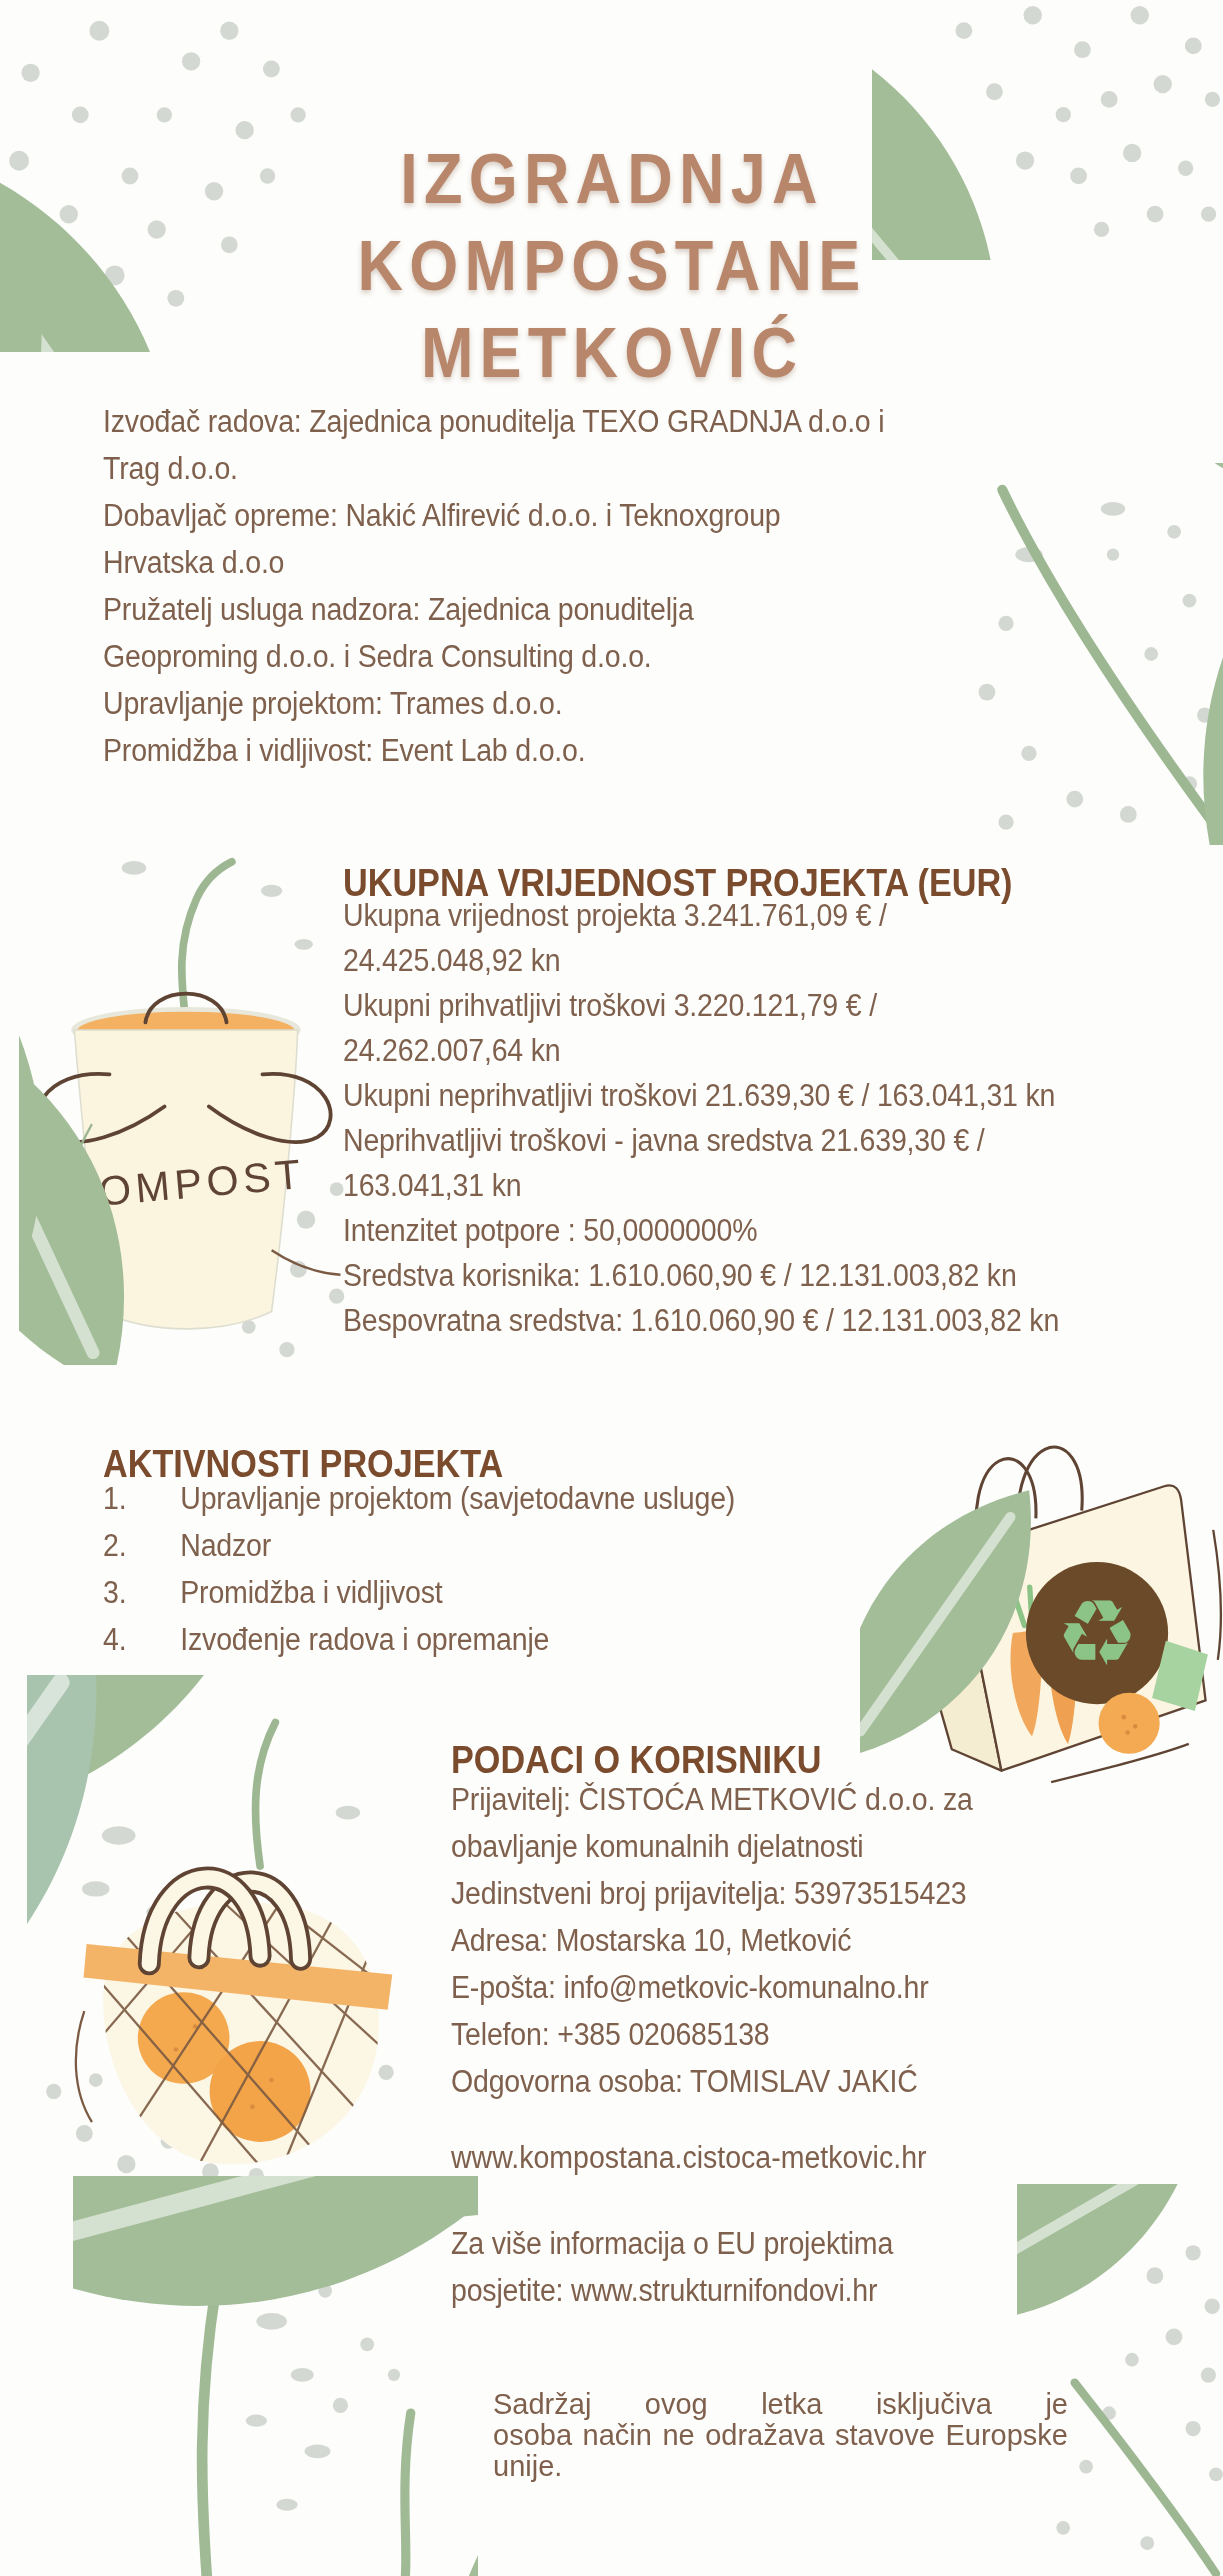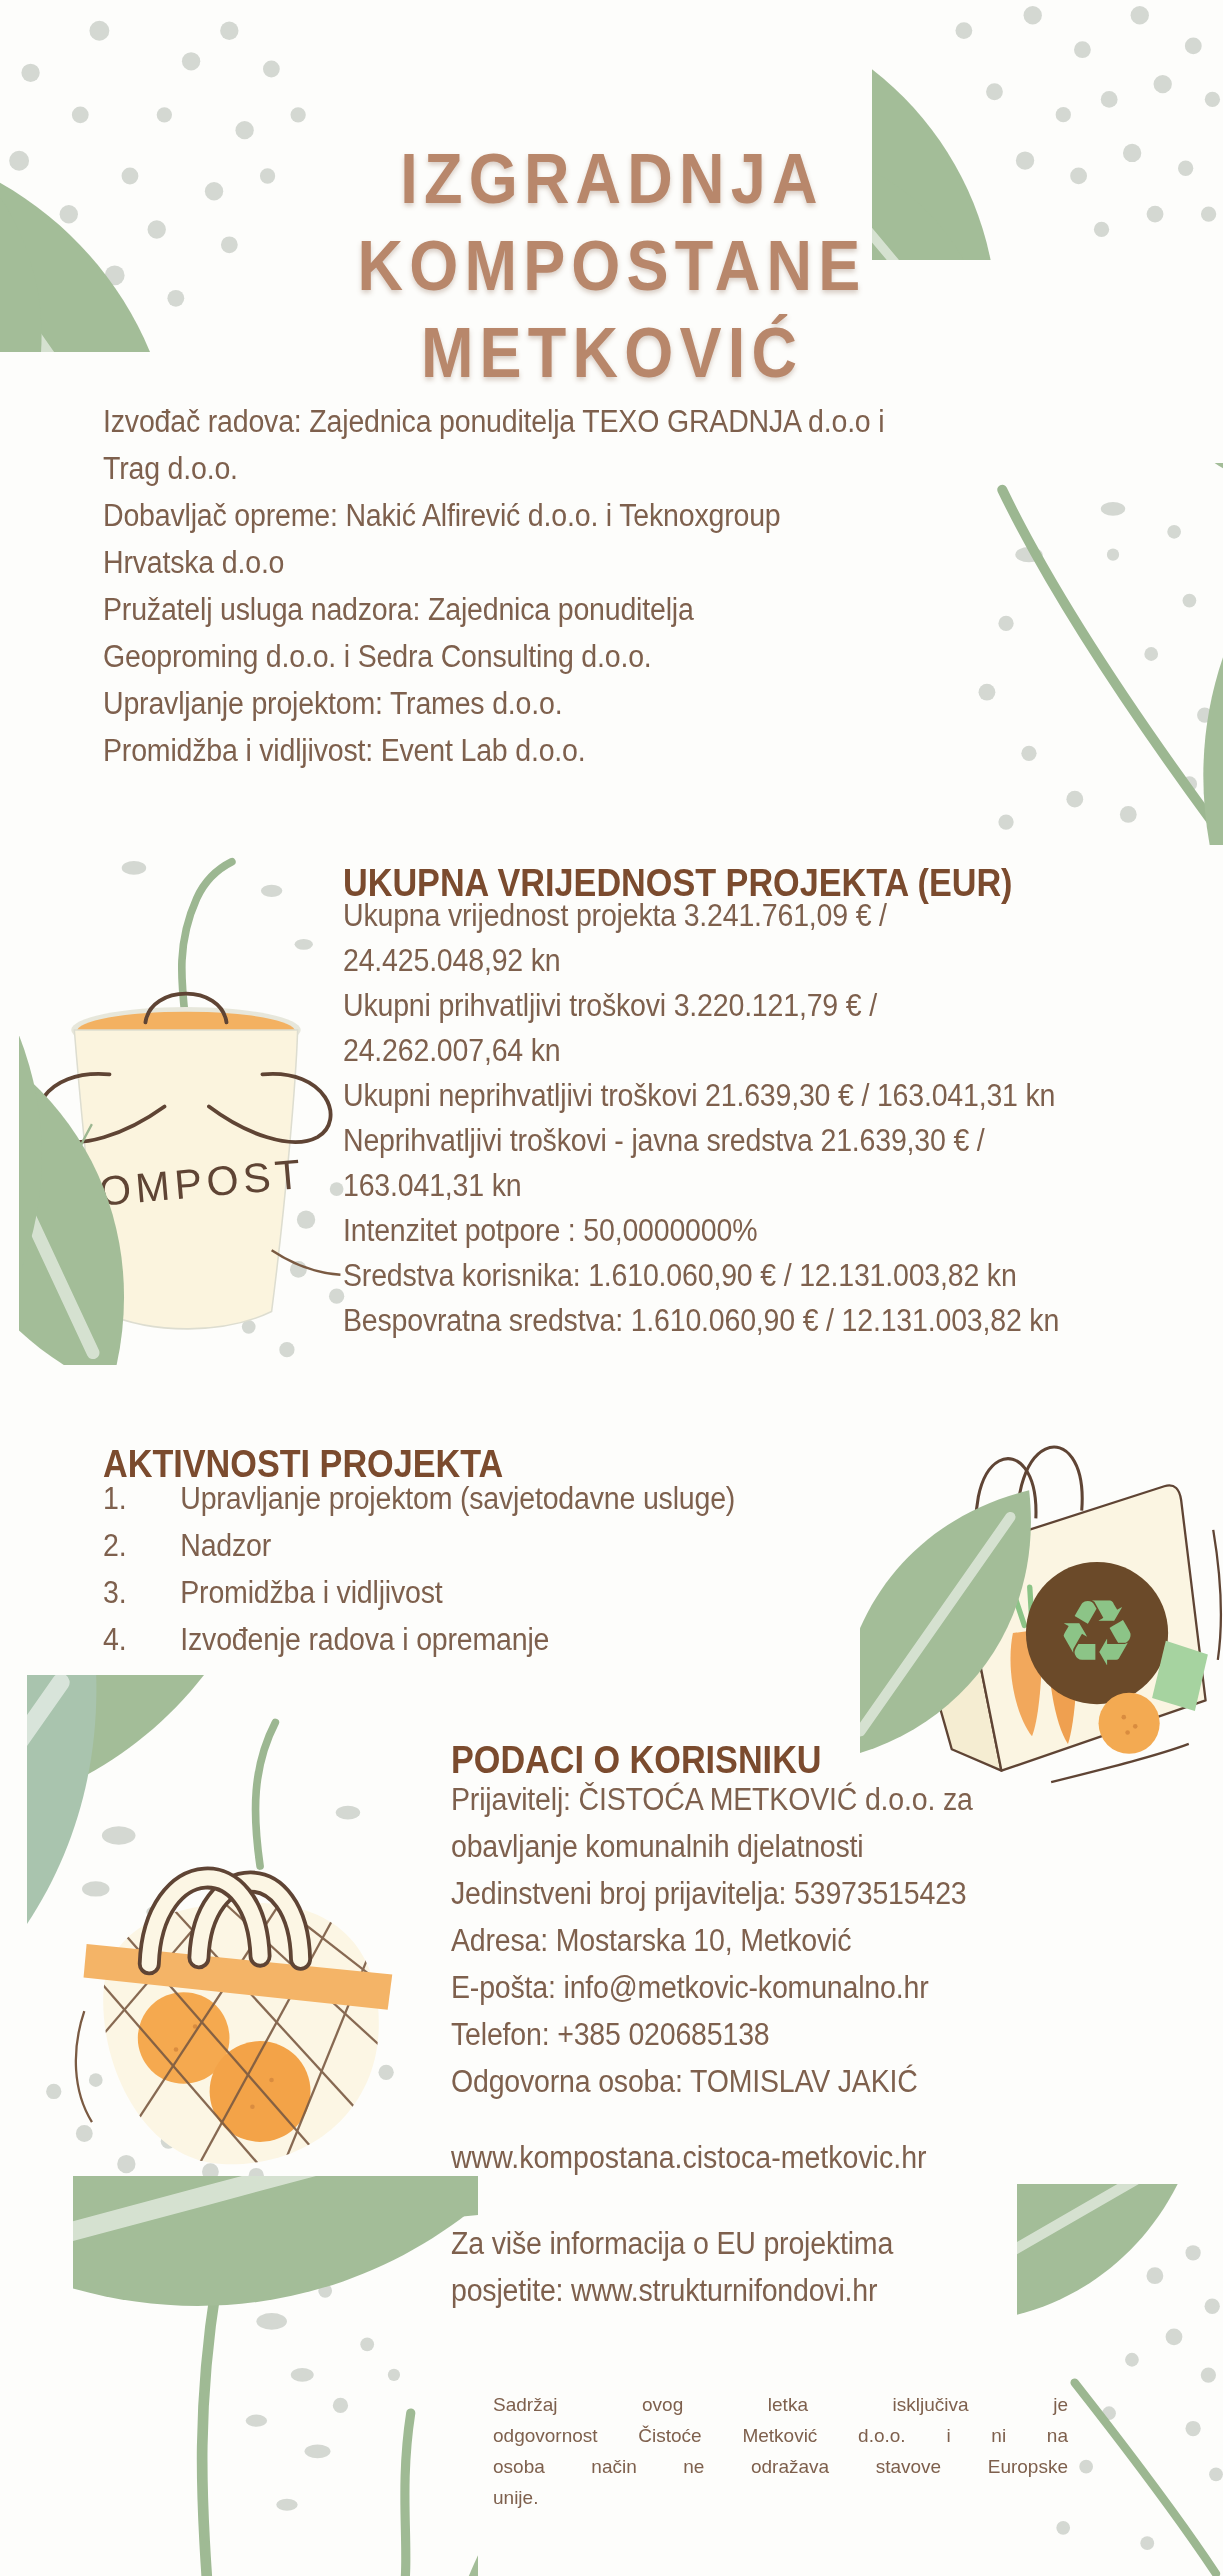--- a/index.html
+++ b/index.html
@@ -32,21 +32,21 @@
   .activities-list .activity-item{
     counter-increment:act; position:relative; padding-left:84px; white-space:nowrap;
   }
   .activities-list .activity-item::before{
     content:counter(act) "."; position:absolute; left:0;
   }
   .website-line{ position:absolute; color:#7e604d; font-size:31px; white-space:nowrap;
     transform:scaleX(.92); transform-origin:0 0; }
   .disclaimer{
     position:absolute; left:493px; top:2389px; width:575px;
-    color:#7e604d; font-size:19px; line-height:31px;
+    color:#7e604d; font-size:29px; line-height:31px;
   }
   .disclaimer .disclaimer-line{ text-align:justify; text-align-last:justify; }
   .disclaimer .disclaimer-line:last-child{ text-align-last:left; }
   
   .decor{ position:absolute; }
   .leaf{ color:#a3bd98; }
   .leaf-teal{ color:#a9c4ae; }
   svg text{ font-family:"Liberation Sans", sans-serif; }
 </style>
 </head>
@@ -391,19 +391,18 @@
 
   <div class="website-line" style="left:451px;top:2140px">www.kompostana.cistoca-metkovic.hr</div>
 
   <div class="text-block" style="left:451px;top:2220px">
       <div class="text-line">Za više informacija o EU projektima</div>
       <div class="text-line">posjetite: www.strukturnifondovi.hr</div>
     </div>
 
   <div class="disclaimer">
       <div class="disclaimer-line">Sadržaj ovog letka isključiva je</div>
-      <div class="disclaimer-line">odgovornost Čistoće Metković d.o.o. i ni na</div>
       <div class="disclaimer-line">osoba način ne odražava stavove Europske</div>
       <div class="disclaimer-line">unije.</div>
     </div>
 
 </div>
 
 
 </body></html>

